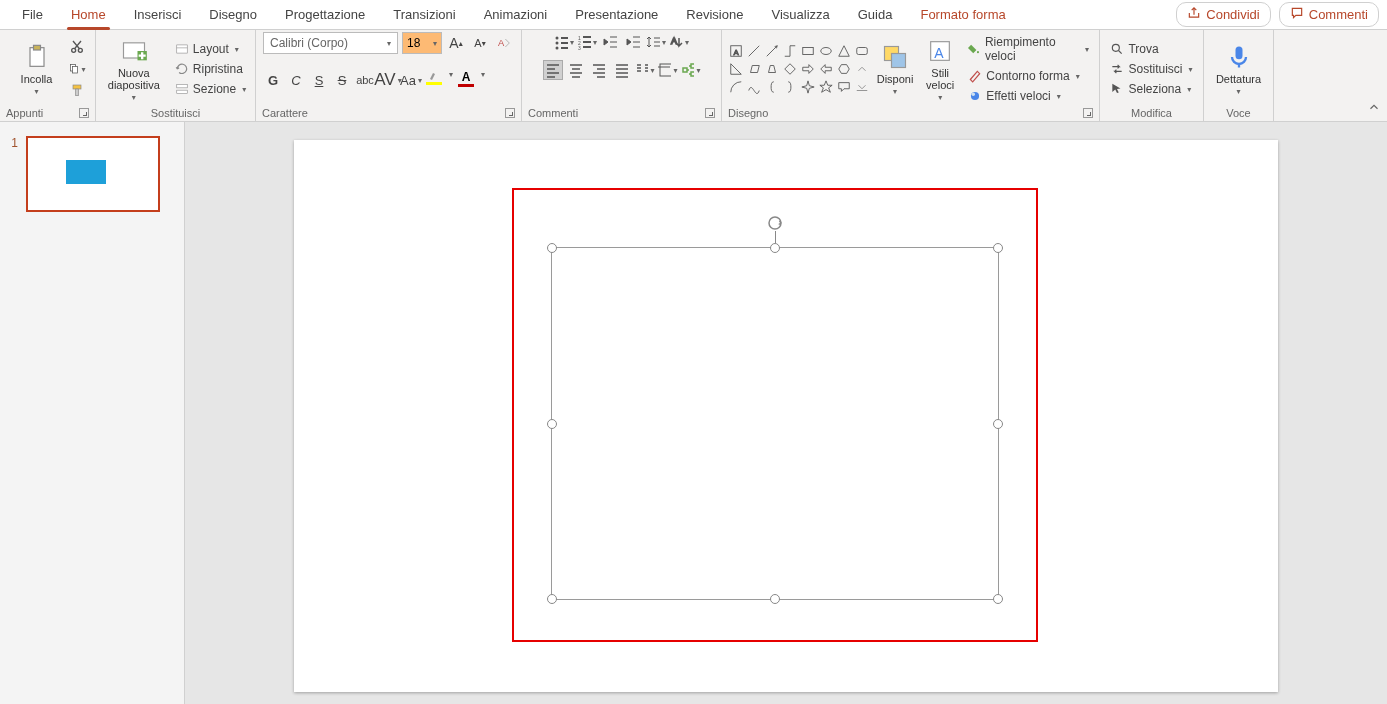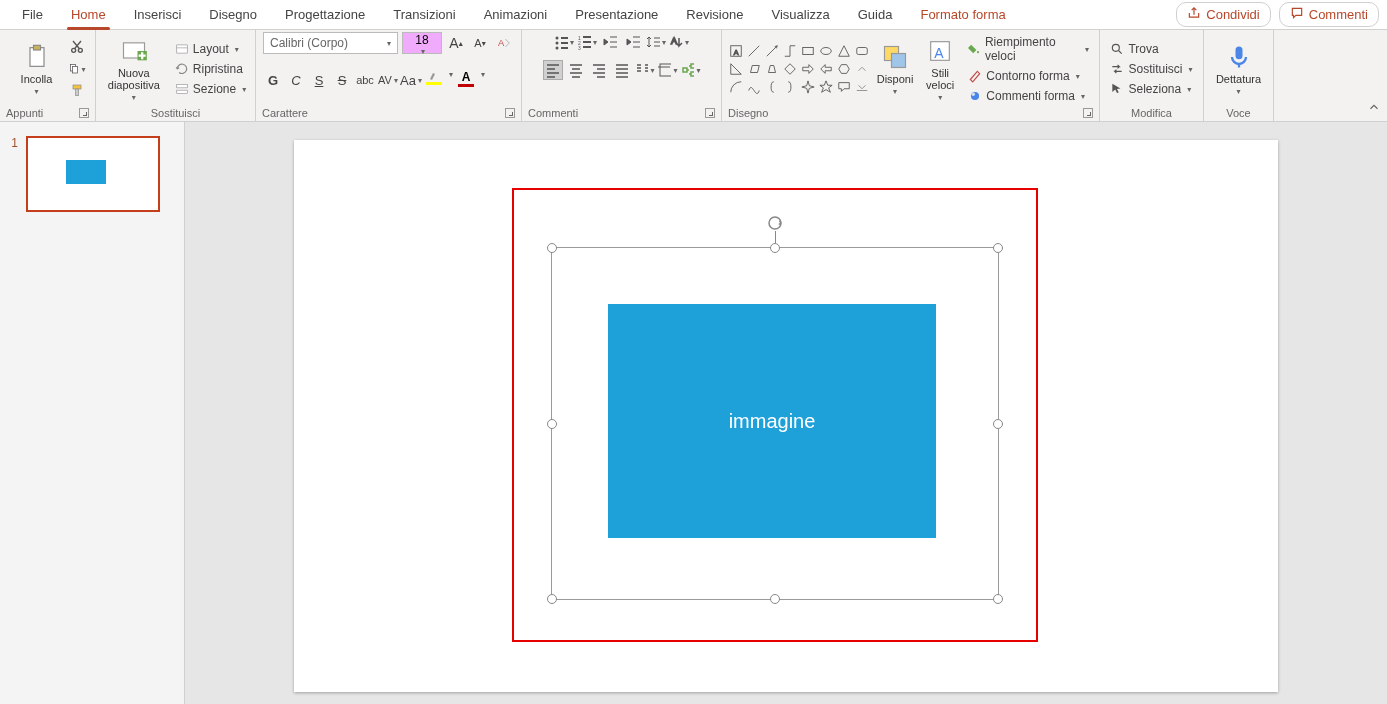--- a/index.html
+++ b/index.html
@@ -30,21 +30,21 @@
   .col { display:flex; flex-direction:column; gap:4px; }
   .smallbtn { display:flex; align-items:center; gap:4px; padding:1px 4px; cursor:pointer; font-size:12px; color:#444; }
   .smallbtn svg{ width:14px; height:14px; }
   .chev-mini{ font-size:8px; color:#666; margin-left:2px;}
 
   .iconcell { width:18px; height:18px; display:flex; align-items:center; justify-content:center; cursor:pointer; }
   .iconcell svg{ width:16px;height:16px;}
 
   .font-row{ display:flex; align-items:center; gap:4px;}
   .font-name{ width:135px; height:22px; border:1px solid #bbb; background:#fff; display:flex; align-items:center; padding:0 6px; font-size:12px; color:#666; justify-content:space-between;}
-  .font-size{ width:40px; height:22px; border:1px solid #bbb; background:#f0abfc; display:flex; align-items:center; padding:0 4px; font-size:12px; justify-content:space-between;flex-direction:column;}
+  .font-size{ width:40px; height:22px; border:1px solid #bbb; background:#fdba74; display:flex; align-items:center; padding:0 4px; font-size:12px; justify-content:space-between;}
   .fmt-row{ display:flex; gap:3px; }
   .fmt { width:20px; height:20px; display:flex; align-items:center; justify-content:center; font-size:13px; cursor:pointer; color:#444;}
   .fmt.bold{font-weight:bold;}
   .fmt.italic{font-style:italic;}
   .fmt.strike{text-decoration:line-through;}
   .color-btn{display:flex;flex-direction:column;align-items:center;width:20px;cursor:pointer;}
   .color-bar{width:16px;height:3px;}
 
   .shape-grid{ display:grid; grid-template-columns:repeat(8,16px); grid-template-rows:repeat(3,16px); gap:2px;}
   .shape-cell{ width:16px;height:16px; display:flex;align-items:center;justify-content:center; cursor:pointer;}
@@ -215,21 +215,21 @@
             </svg>
           </div>
       </div>
       <div class="fmt-row">
         <div class="fmt bold">G</div>
         <div class="fmt italic">C</div>
         <div class="fmt" style="text-decoration:underline">S</div>
         <div class="fmt strike">S</div>
         <div class="fmt" style="font-size:11px">abc</div>
         <div class="fmt">
-            <span style="font-size:11px;text-align:right;">AV</span>
+            <span style="font-size:17px;text-align:right;">AV</span>
             <span class="chev-mini">▾</span>
           </div>
         <div class="fmt">
             <span>Aa</span>
             <span class="chev-mini">▾</span>
           </div>
         <div class="color-btn">
             <svg width="14" height="12" viewBox="0 0 24 24">
               <path d="M4 18l6-12 4 2-6 12z" fill="#999"></path>
             </svg>
@@ -533,21 +533,21 @@
               <path d="M4 18L16 4l4 4L8 22z" fill="none" stroke="#c0504d" stroke-width="2"></path>
             </svg>
             <span>Contorno forma</span>
             <span class="chev-mini">▾</span>
           </div>
         <div class="smallbtn">
             <svg width="14" height="14" viewBox="0 0 24 24">
               <circle cx="12" cy="12" r="7" fill="#4a86e8"></circle>
               <circle cx="9" cy="9" r="3" fill="#cfe2f3"></circle>
             </svg>
-            <span>Commenti forma</span>
+            <span>Effetti veloci</span>
             <span class="chev-mini">▾</span>
           </div>
       </div>
     </div>
     <div class="group-label">
         <span>Disegno</span>
         <span class="dialog-launcher"></span>
       </div>
   </div>
 
@@ -613,23 +613,20 @@
       <div class="thumb">
         <div class="thumb-shape"></div>
       </div>
     </div>
   </div>
 
   <div class="canvas-wrap">
     <div class="slide">
       <div class="red-box"></div>
 
-      <div class="blue-shape">
-        <span>immagine</span>
-      </div>
 
       <div class="sel-box">
         <div class="rotate"><svg viewBox="0 0 24 24" stroke="#888" fill="none" stroke-width="2">
               <circle cx="12" cy="12" r="8"></circle>
               <path d="M20 12l-2-3m2 3l-3 2"></path>
             </svg></div>
         <div class="rot-line"></div>
         <div class="handle h-tl"></div>
         <div class="handle h-tm"></div>
         <div class="handle h-tr"></div>

